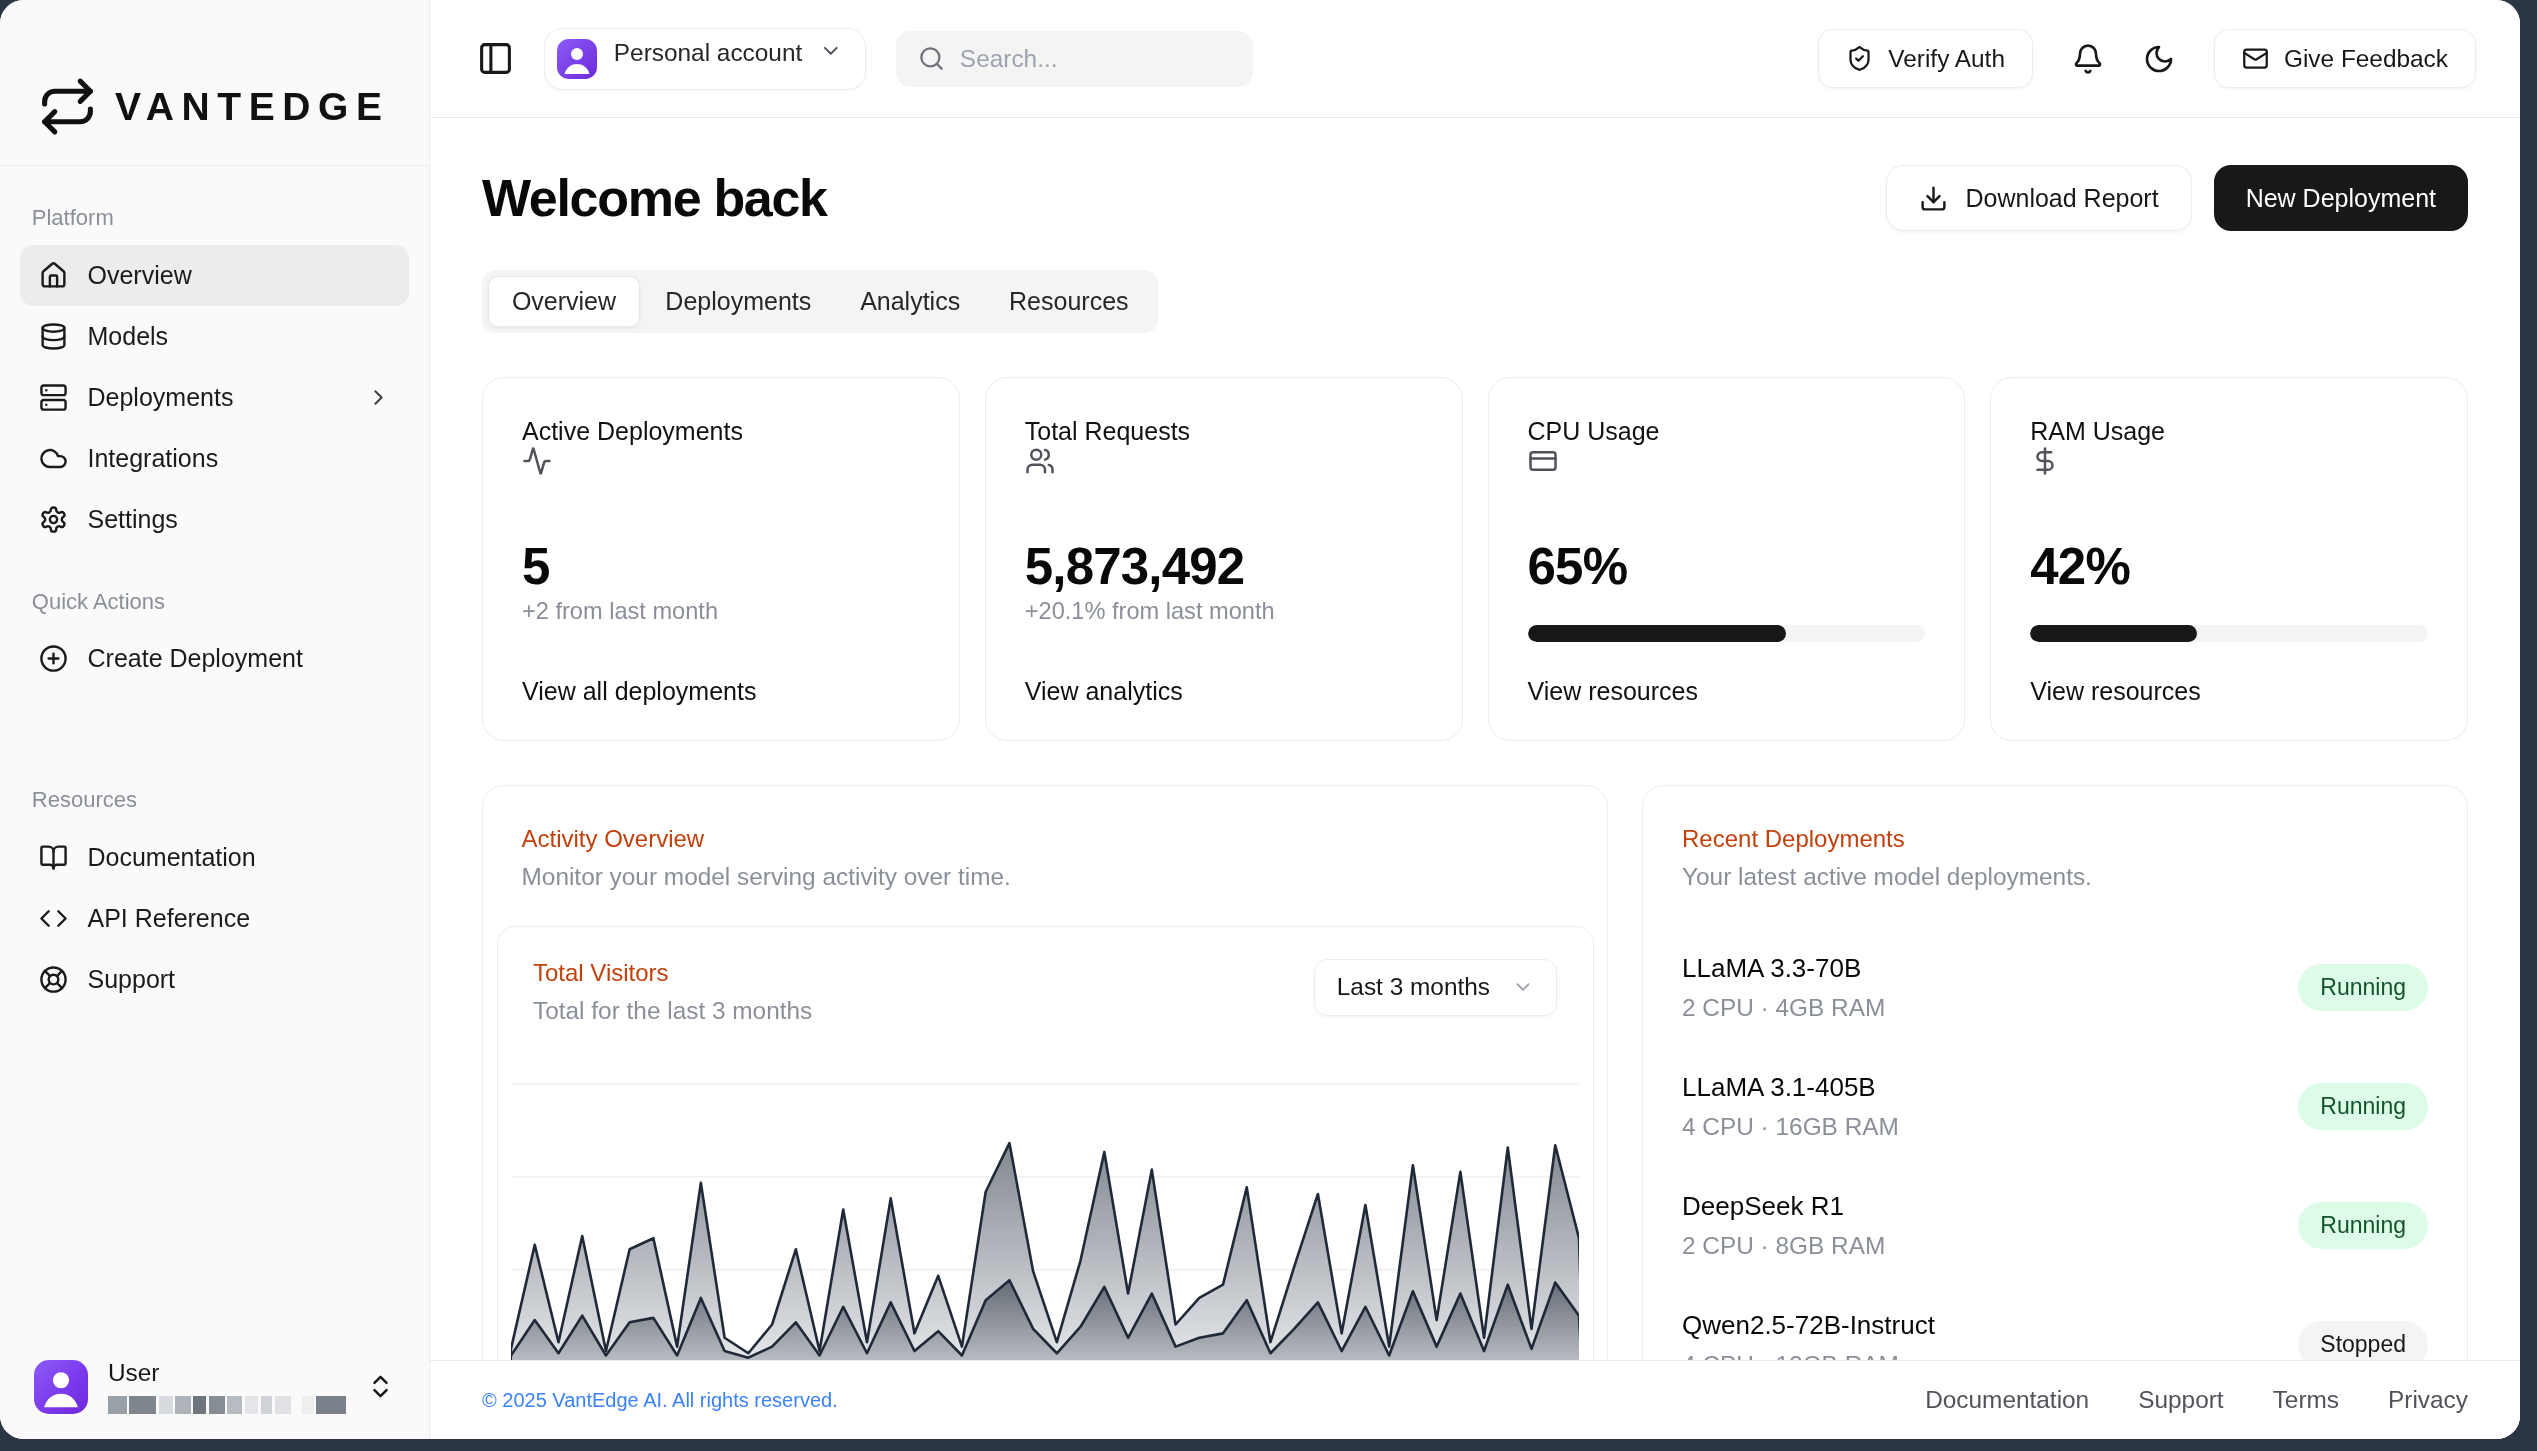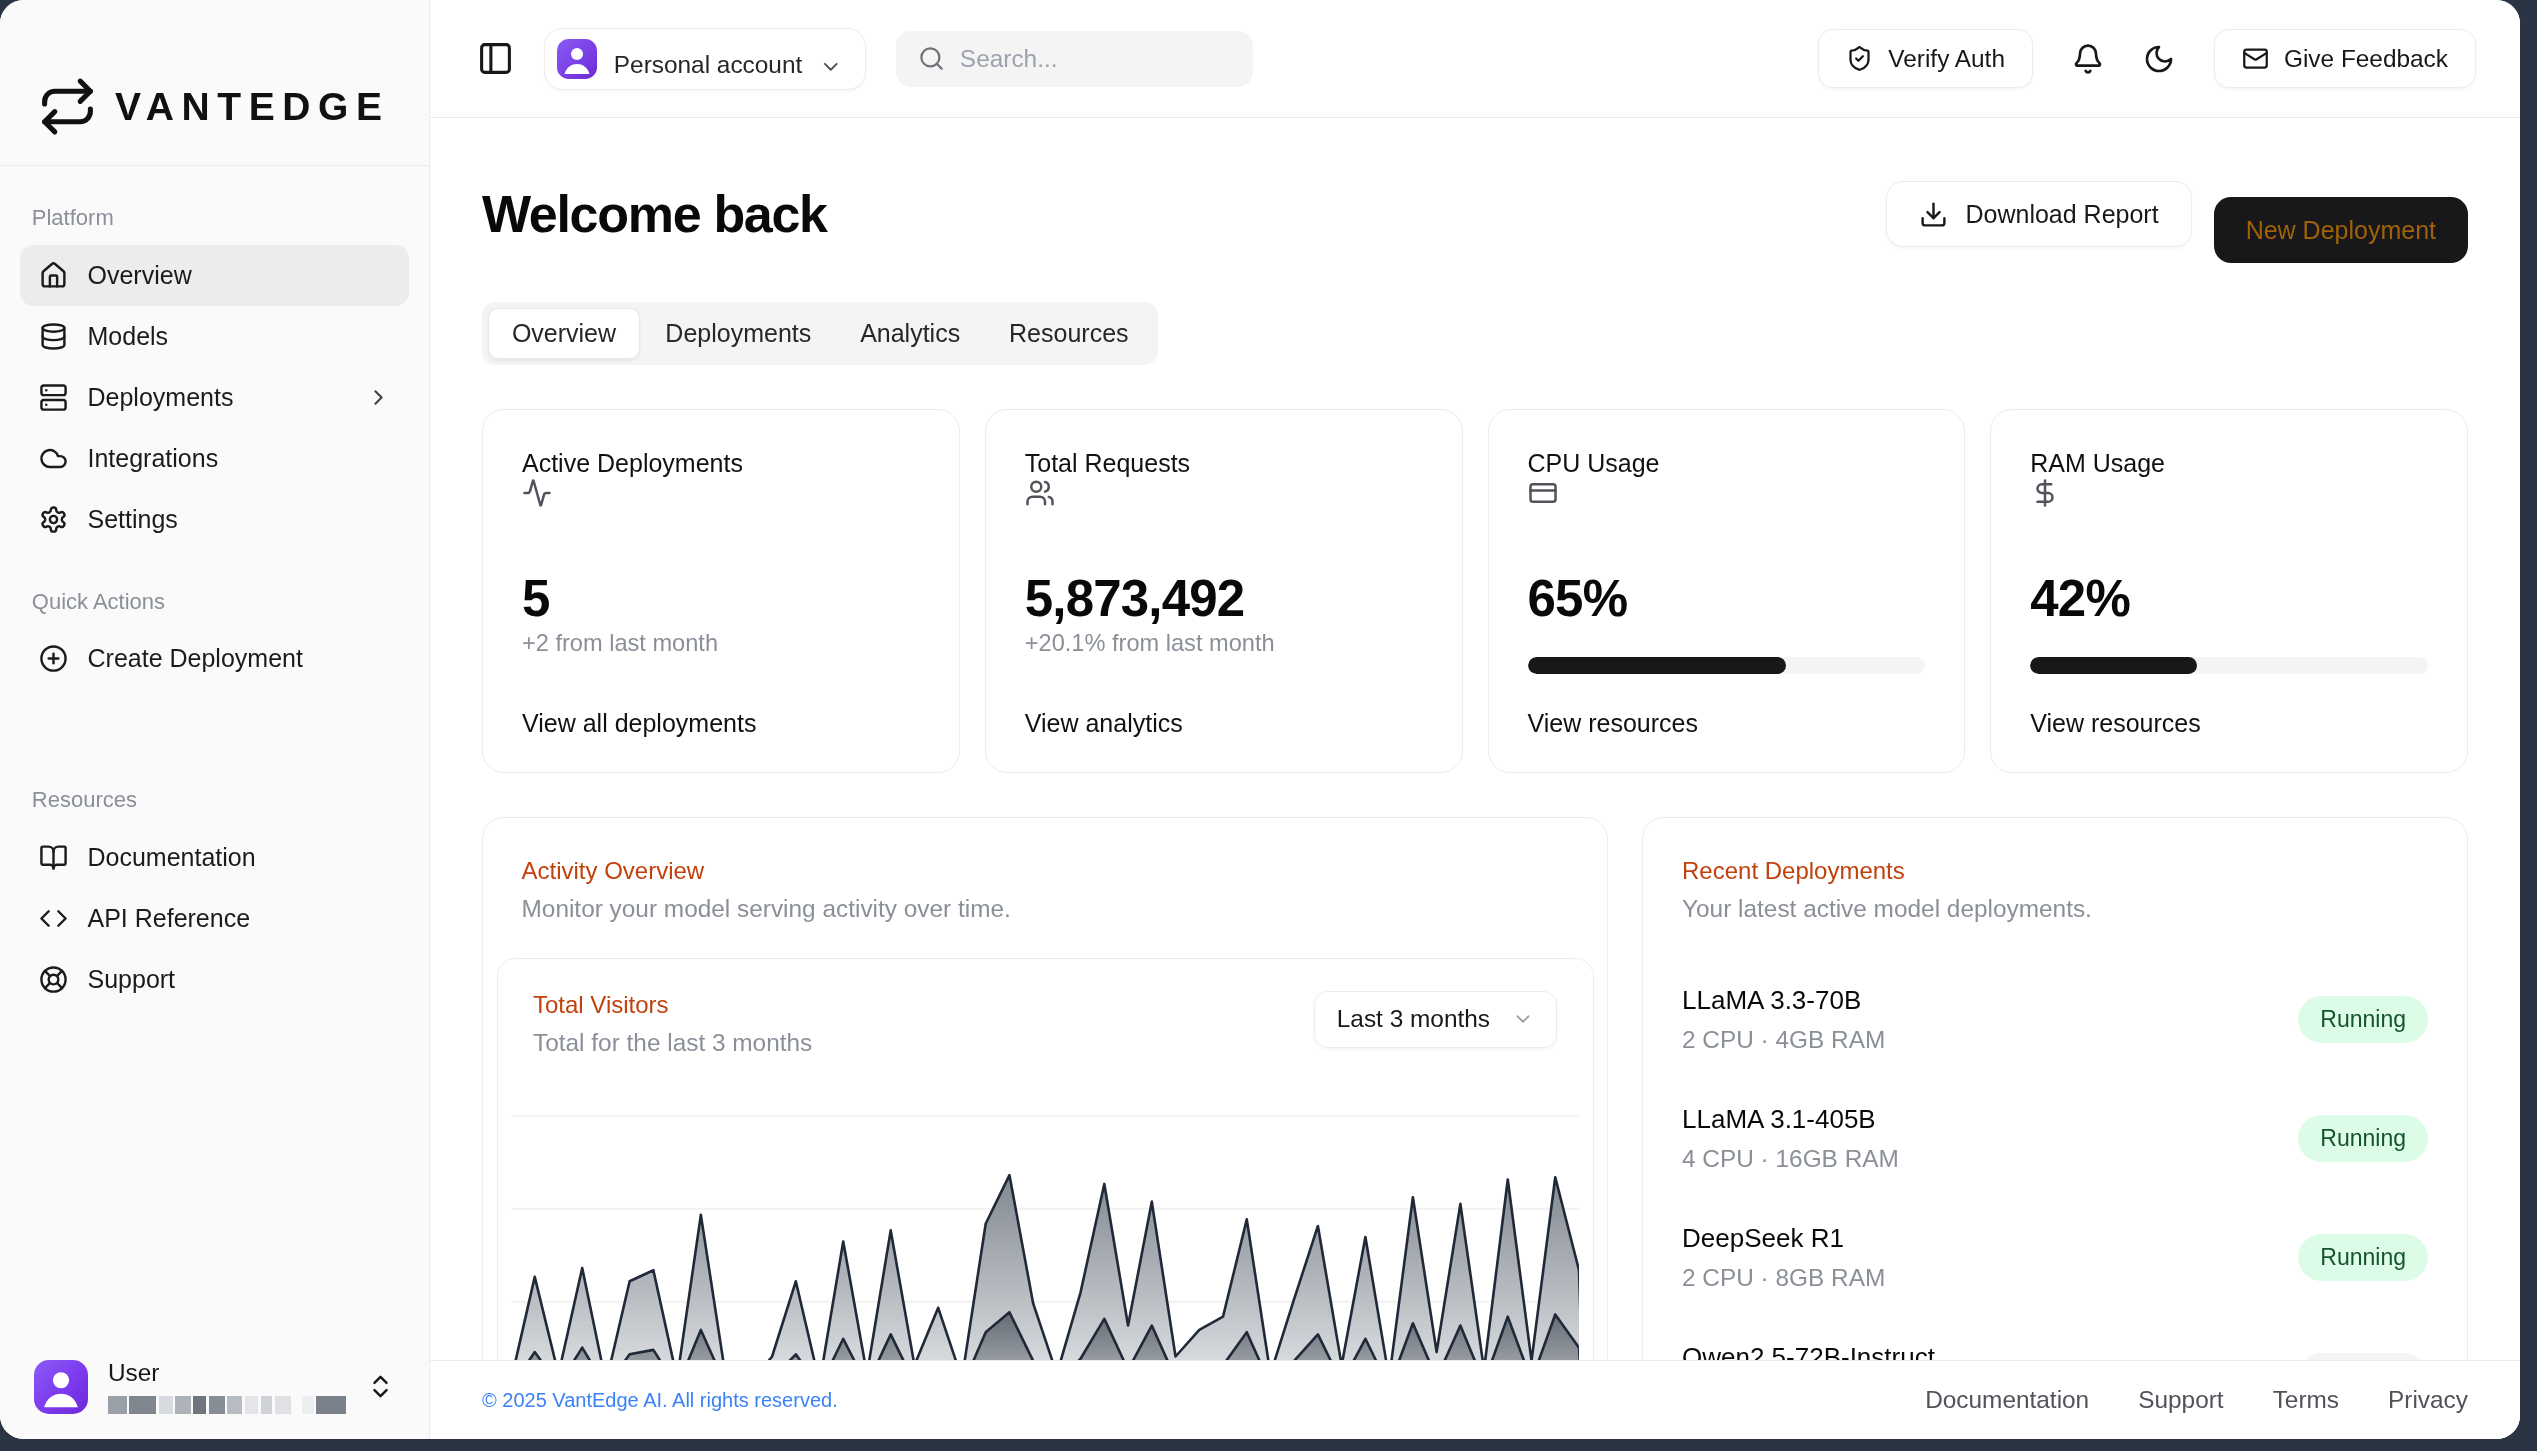--- a/index.html
+++ b/index.html
@@ -25,21 +25,21 @@
   .user-meta { flex:1; min-width:0; }
   .user-name { font-size:24.4px; font-weight:500; color:#18181b; }
   .redacted { display:flex; gap:2.5px; margin-top:8.4px; height:18.5px; }
   .redacted i { display:block; height:18.5px; }
   .updown { width:29px; height:29px; color:#18181b; }
 
   
   .rightcol { flex:1; display:flex; flex-direction:column; min-width:0; }
   .topbar { height:118px; flex:0 0 118px; border-bottom:1.7px solid #ebebeb; display:flex; align-items:center; padding:0 44px 0 47px; gap:30px; background:#fff; }
   .icon-btn { width:37px; height:37px; color:#18181b; cursor:pointer; }
-  .account-pill { display:flex; align-items:flex-end; gap:17px; background:#fff; border:1.7px solid #ececec; box-shadow:0 1.7px 3.4px rgba(0,0,0,.04); border-radius:18.5px; padding:10px 22px 10px 11.8px; cursor:pointer; }
+  .account-pill { display:flex; align-items:flex-start; gap:17px; background:#fff; border:1.7px solid #ececec; box-shadow:0 1.7px 3.4px rgba(0,0,0,.04); border-radius:18.5px; padding:10px 22px 10px 11.8px; cursor:pointer; }
   .account-pill .mini-avatar { width:40px; height:40px; border-radius:11.8px; background:linear-gradient(135deg,#8b5cf6,#6d28d9); position:relative; overflow:hidden; }
   .account-pill .mini-avatar svg { position:absolute; inset:0; }
   .account-pill .lbl { font-size:24.4px; color:#27272a; font-weight:500; }
   .account-pill .chev { width:23.6px; height:23.6px; color:#52525b; }
   .searchbox { width:357px; height:56px; background:#f4f4f5; border-radius:15px; display:flex; align-items:center; gap:15px; padding:0 22px; }
   .searchbox .icn { width:27px; height:27px; color:#71717a; flex:0 0 27px; }
   .searchbox input { border:0; outline:0; background:transparent; font-size:24.4px; color:#3f3f46; width:100%; font-family:inherit; }
   .searchbox input::placeholder { color:#9ca3af; }
   .topbar-spacer { flex:1; }
   .top-actions { display:flex; align-items:center; gap:39px; }
@@ -47,21 +47,21 @@
   .pill-btn .icn { width:27px; height:27px; }
 
   
   .main { flex:1; position:relative; overflow:hidden; background:#fff; }
   .content { position:absolute; inset:0; padding:47px 52px 0; overflow:hidden; }
   .title-row { display:flex; align-items:center; justify-content:space-between; }
   h1 { font-size:52px; font-weight:800; letter-spacing:-1.3px; color:#09090b; }
   .title-actions { display:flex; align-items:center; gap:22px; }
   .btn-outline { display:flex; align-items:center; gap:17px; height:66px; padding:0 32px; border:1.7px solid #ececec; border-radius:17px; background:#fff; box-shadow:0 1.7px 3.4px rgba(0,0,0,.04); font-size:25px; font-weight:500; color:#18181b; cursor:pointer; }
   .btn-outline .icn { width:29px; height:29px; }
-  .btn-dark { display:flex; align-items:center; height:66px; padding:8px 32px; border-radius:17px; background:#18181b; color:#a16207; font-size:25px; font-weight:500; cursor:pointer; border:0;margin-top:32px; }
+  .btn-dark { display:flex; align-items:center; height:66px; padding:8px 32px; border-radius:17px; background:#18181b; color:#ffffff; font-size:25px; font-weight:500; cursor:pointer; border:0; }
 
   .tabs { margin-top:39px; display:inline-flex; background:#f4f4f5; border-radius:13.5px; padding:5.9px; gap:1.7px; }
   .tab { font-size:25px; color:#27272a; padding:11px 23.6px; border-radius:10px; cursor:pointer; white-space:nowrap; }
   .tab.active { background:#fff; border:0.8px solid #e9e9e9; box-shadow:0 1.7px 3.4px rgba(0,0,0,.06); font-weight:500; padding:10px 23px; }
 
   .stats { margin-top:44px; display:grid; grid-template-columns:repeat(4,1fr); gap:25px; }
   .card { background:#fff; border:1.7px solid #ececec; border-radius:22px; }
   .stat-card { height:364px; padding:39px 39px 34px; display:flex; flex-direction:column; }
   .stat-top { display:flex; align-items:flex-start; justify-content:space-between;flex-direction:column; }
   .stat-title { font-size:25px; font-weight:500; color:#111; }

